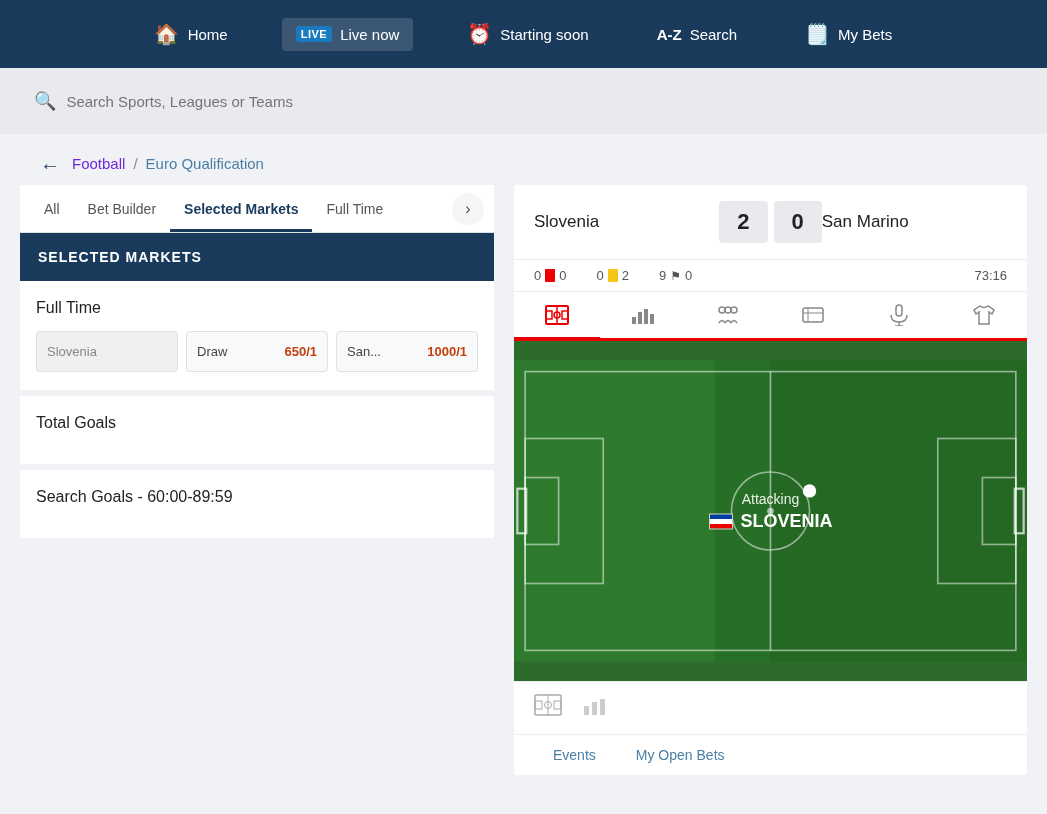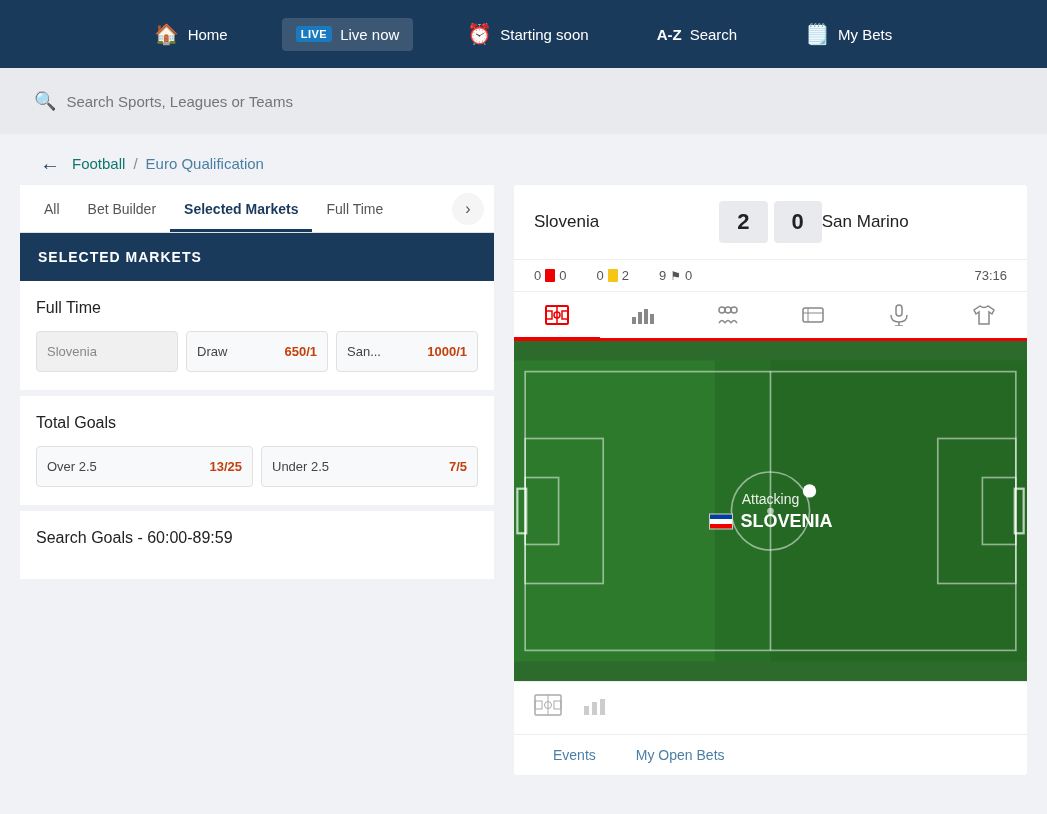--- a/index.html
+++ b/index.html
@@ -70,21 +70,21 @@
       padding: 18px 40px 10px;
       background: #f0f2f5;
     }
     .breadcrumb-back {
       font-size: 20px;
       color: #1a3a5c;
       cursor: pointer;
       margin-right: 4px;
     }
     .breadcrumb-link {
-      color: #0f766e;
+      color: #6d28d9;
       font-size: 15px;
       cursor: pointer;
     }
     .breadcrumb-sep { color: #888; font-size: 15px; }
     .breadcrumb-current { color: #4a7fa5; font-size: 15px; cursor: pointer; }
 
     
     .main-layout {
       display: flex;
       gap: 0;
@@ -392,30 +392,20 @@
         </div>
         <div class="odds-btn">
           <span class="odds-label">San...</span>
           <span class="odds-value">1000/1</span>
         </div>
       </div>
     </div>
 
     <div class="market-section">
       <div class="market-section-title">Total Goals</div>
-      <div class="odds-row">
-        <div class="odds-btn">
-          <span class="odds-label">Over 2.5</span>
-          <span class="odds-value">13/25</span>
-        </div>
-        <div class="odds-btn">
-          <span class="odds-label">Under 2.5</span>
-          <span class="odds-value">7/5</span>
-        </div>
-      </div>
     </div>
 
     <div class="market-section">
       <div class="market-section-title">Search Goals - 60:00-89:59</div>
     </div>
 
   </div>
 
   <div class="right-panel">
 

